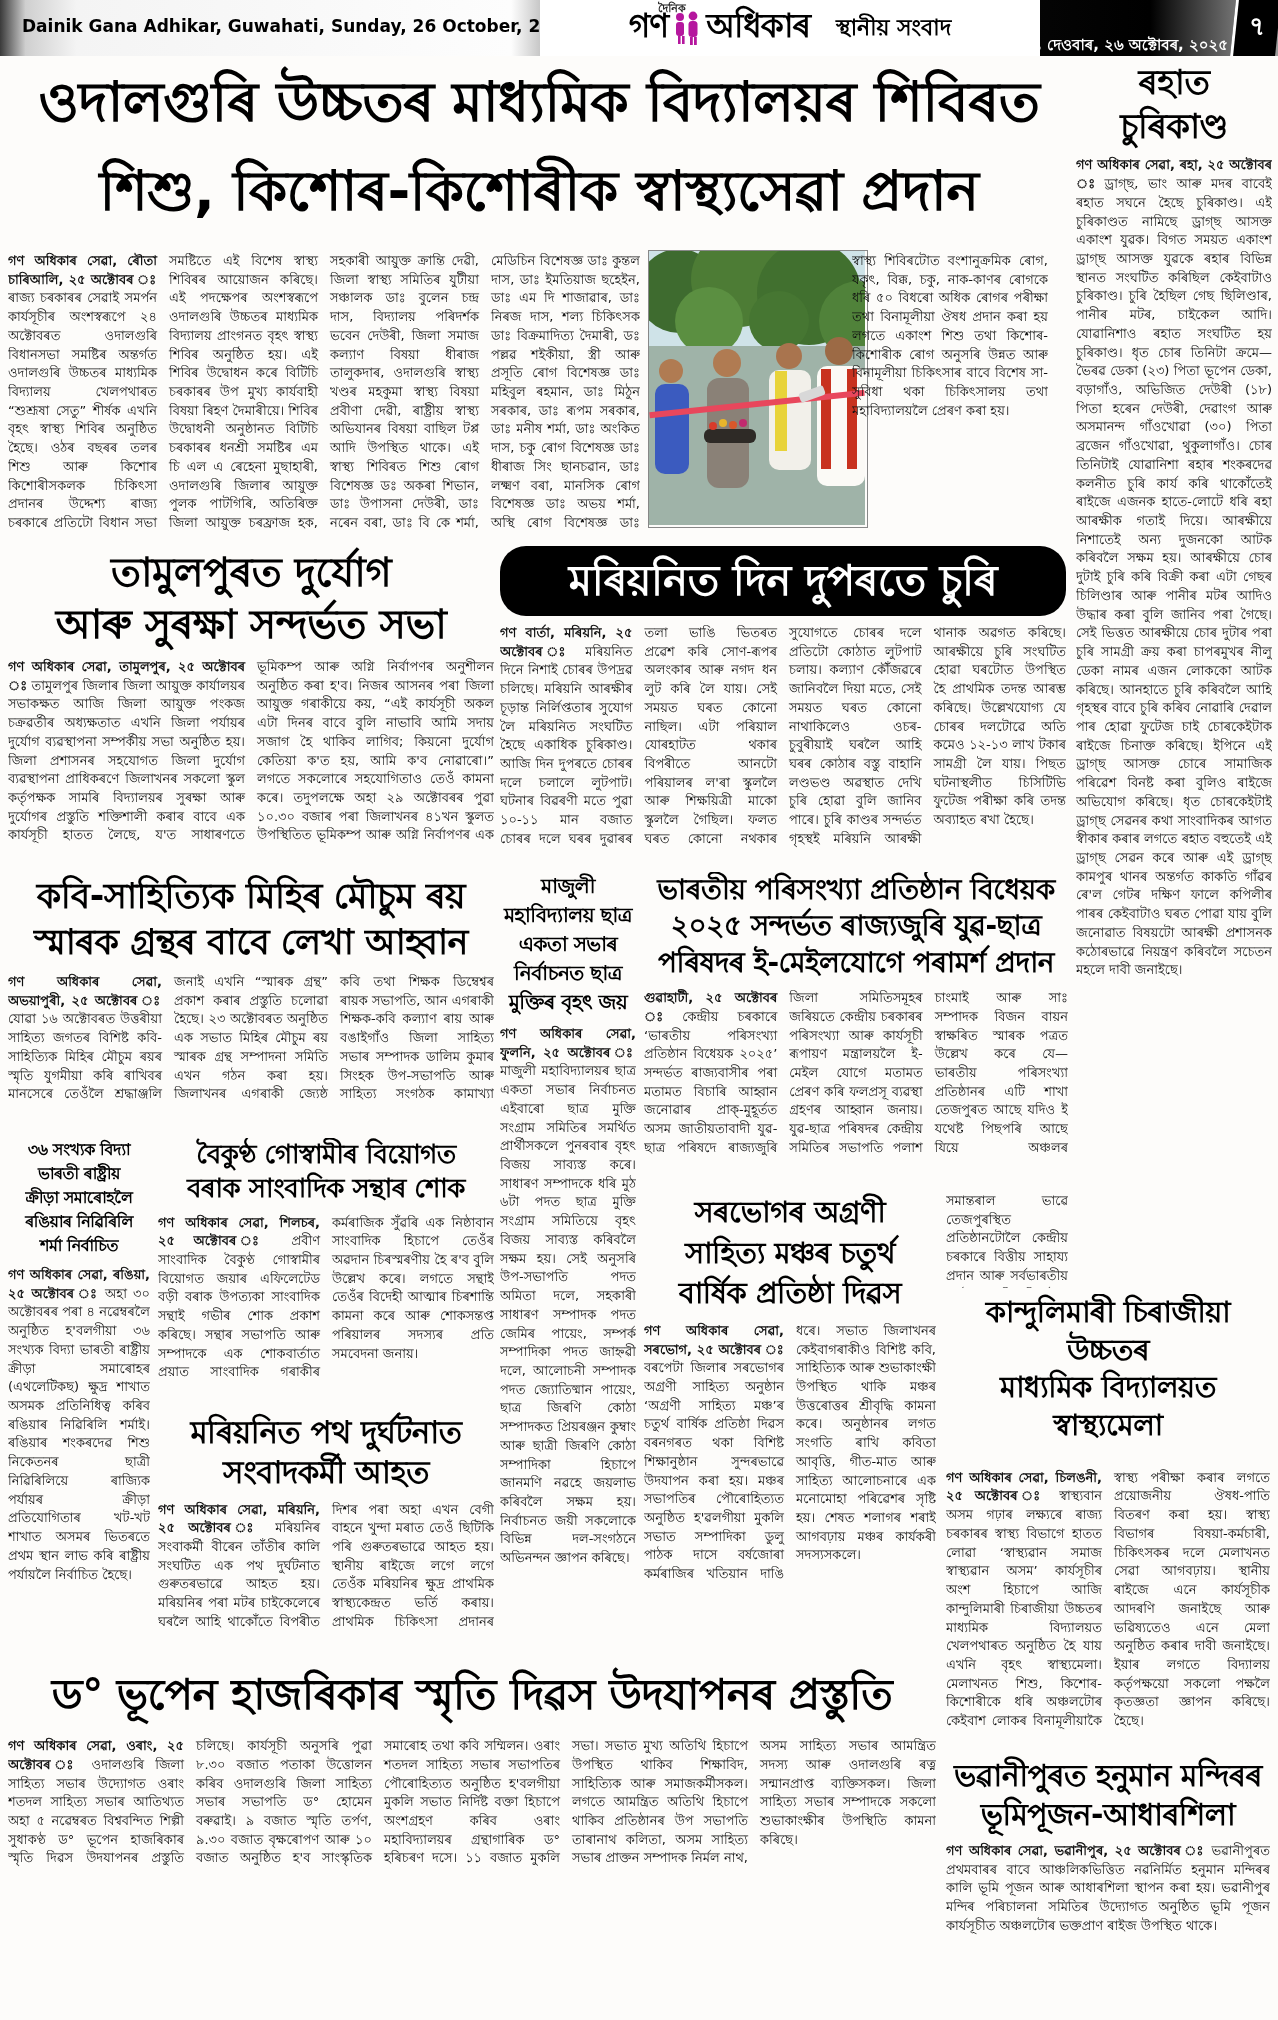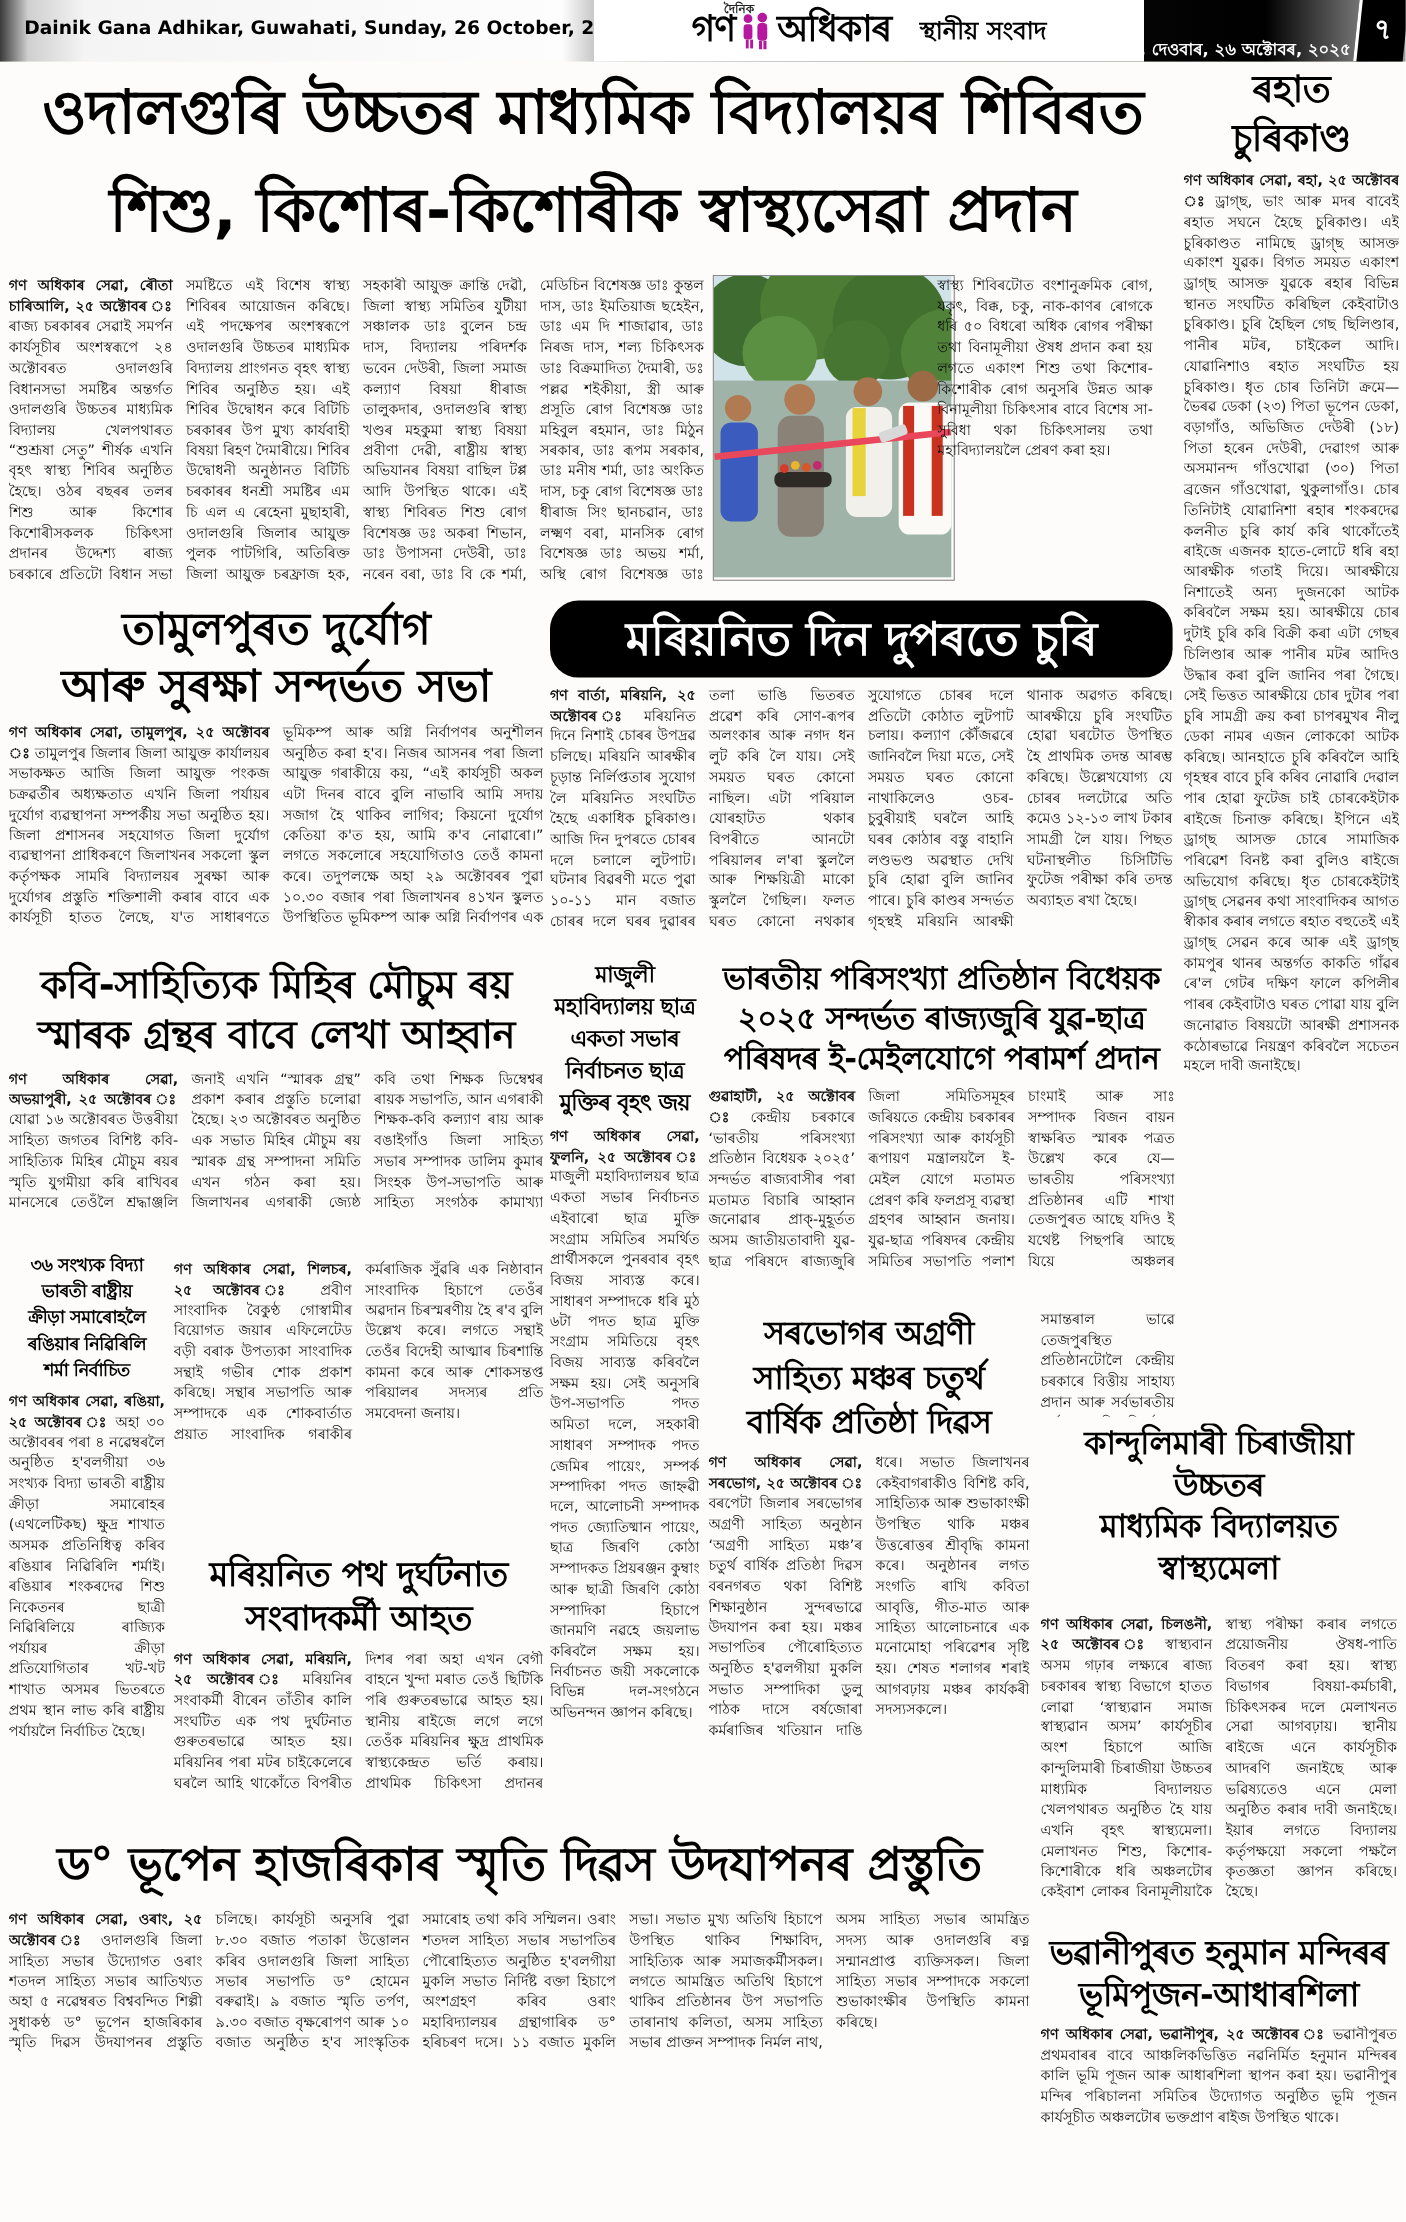--- a/index.html
+++ b/index.html
@@ -176,20 +176,24 @@
       <div>ৰঙিয়াৰ নিৱিৰিলি</div>
       <div>শৰ্মা নিৰ্বাচিত</div>
     </div>
     <div class="body" style="margin-top:8px;height:340px;overflow:hidden;">
       <b class="byline">গণ অধিকাৰ সেৱা, ৰঙিয়া, ২৫ অক্টোবৰ ঃ</b>
       <span>অহা ৩০ অক্টোবৰৰ পৰা ৪ নৱেম্বৰলৈ অনুষ্ঠিত হ'বলগীয়া ৩৬ সংখ্যক বিদ্যা ভাৰতী ৰাষ্ট্ৰীয় ক্ৰীড়া সমাৰোহৰ (এথলেটিকছ) ক্ষুদ্ৰ শাখাত অসমক প্ৰতিনিধিত্ব কৰিব ৰঙিয়াৰ নিৱিৰিলি শৰ্মাই। ৰঙিয়াৰ শংকৰদেৱ শিশু নিকেতনৰ ছাত্ৰী নিৱিৰিলিয়ে ৰাজ্যিক পৰ্যায়ৰ ক্ৰীড়া প্ৰতিযোগিতাৰ খট-খট শাখাত অসমৰ ভিতৰতে প্ৰথম স্থান লাভ কৰি ৰাষ্ট্ৰীয় পৰ্যায়লৈ নিৰ্বাচিত হৈছে।</span>
     </div>
   </section>
 
   <section class="art" style="left:158px;top:1138px;width:336px;height:268px;">
+    <div class="hl" style="font-size:26px;">
+      <div>বৈকুণ্ঠ গোস্বামীৰ বিয়োগত</div>
+      <div>বৰাক সাংবাদিক সন্থাৰ শোক</div>
+    </div>
     <div class="body cols2" style="margin-top:8px;height:176px;overflow:hidden;">
       <b class="byline">গণ অধিকাৰ সেৱা, শিলচৰ, ২৫ অক্টোবৰ ঃ</b>
       <span>প্ৰবীণ সাংবাদিক বৈকুণ্ঠ গোস্বামীৰ বিয়োগত জয়াৰ এফিলেটেড বড়ী বৰাক উপত্যকা সাংবাদিক সন্থাই গভীৰ শোক প্ৰকাশ কৰিছে। সন্থাৰ সভাপতি আৰু সম্পাদকে এক শোকবাৰ্তাত প্ৰয়াত সাংবাদিক গৰাকীৰ কৰ্মৰাজিক সুঁৱৰি এক নিষ্ঠাবান সাংবাদিক হিচাপে তেওঁৰ অৱদান চিৰস্মৰণীয় হৈ ৰ'ব বুলি উল্লেখ কৰে। লগতে সন্থাই তেওঁৰ বিদেহী আত্মাৰ চিৰশান্তি কামনা কৰে আৰু শোকসন্তপ্ত পৰিয়ালৰ সদস্যৰ প্ৰতি সমবেদনা জনায়।</span>
     </div>
   </section>
 
   <section class="art" style="left:158px;top:1412px;width:336px;height:244px;">
     <div class="hl" style="font-size:31px;">
       <div>মৰিয়নিত পথ দুৰ্ঘটনাত</div>
       <div>সংবাদকৰ্মী আহত</div>

